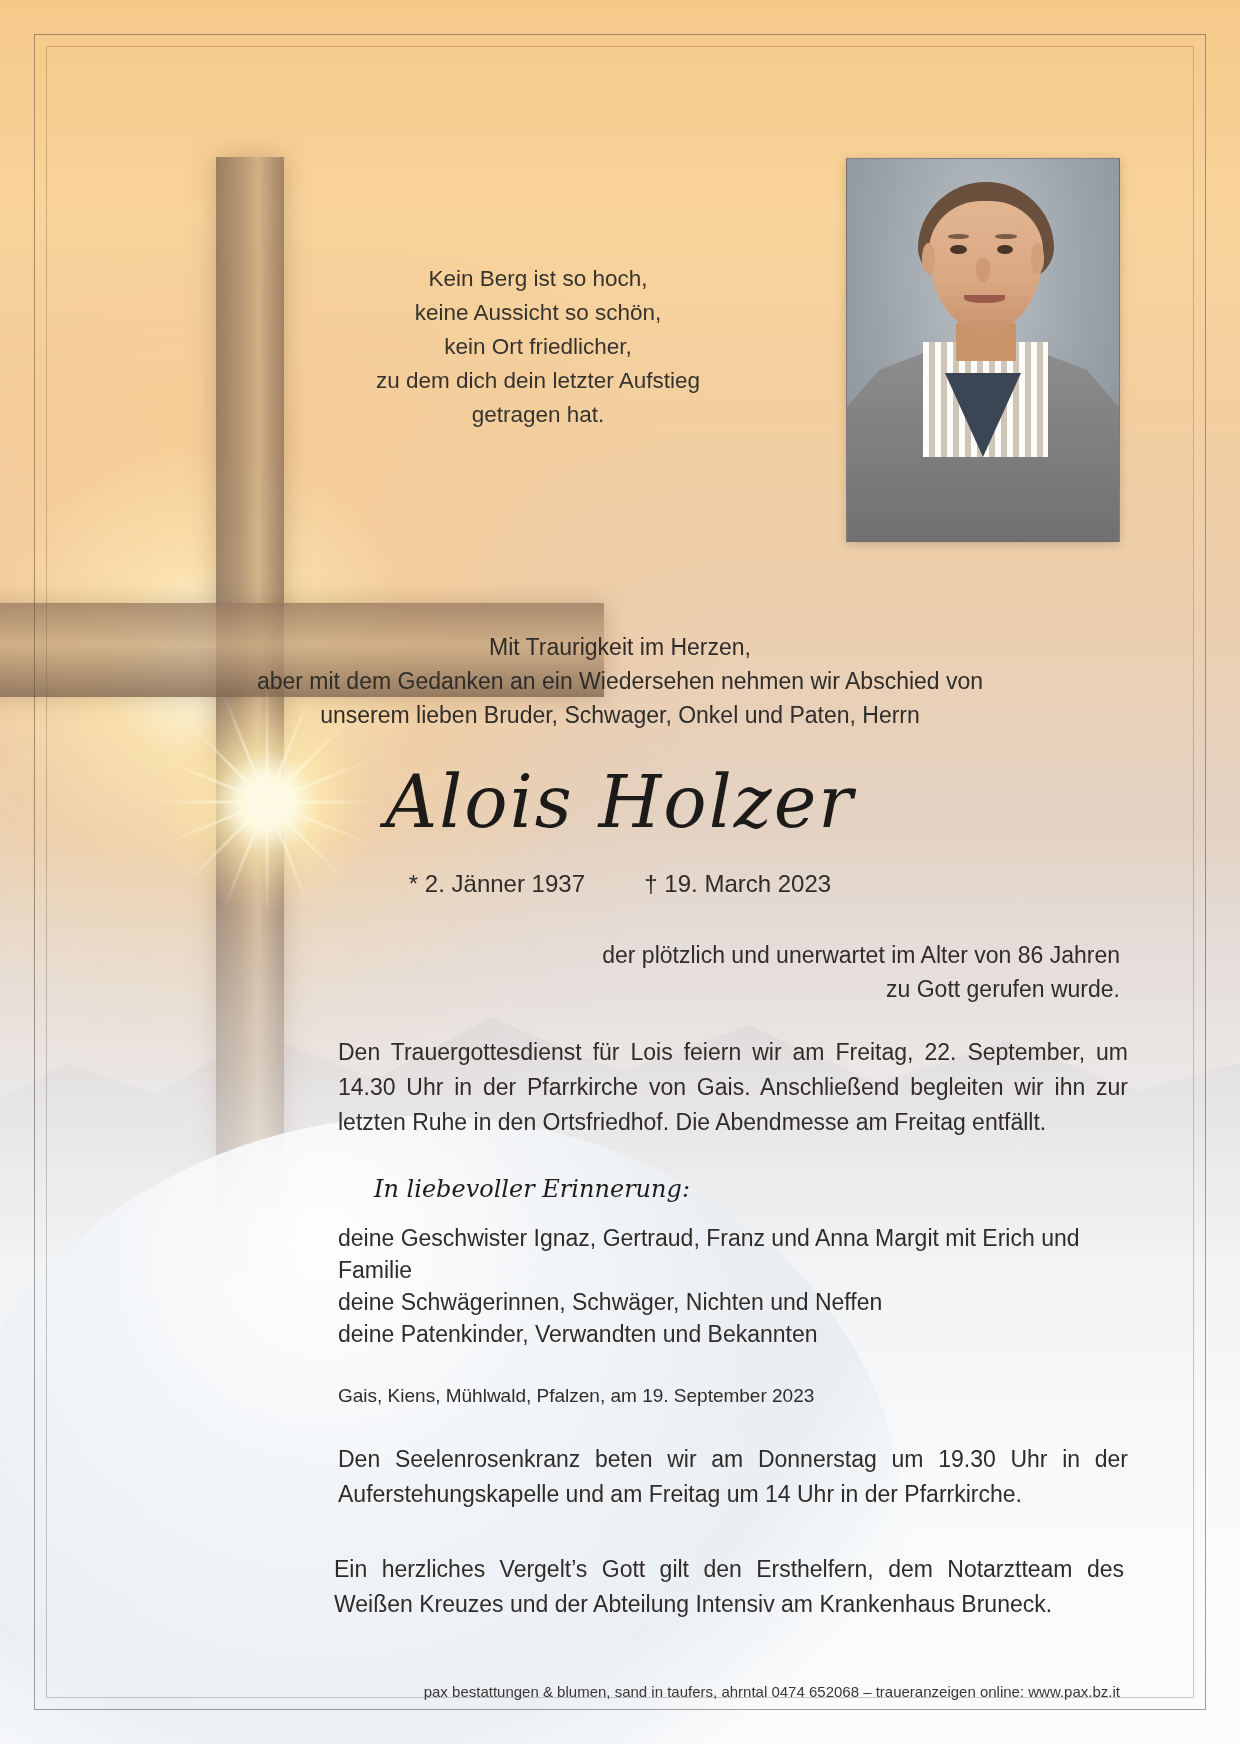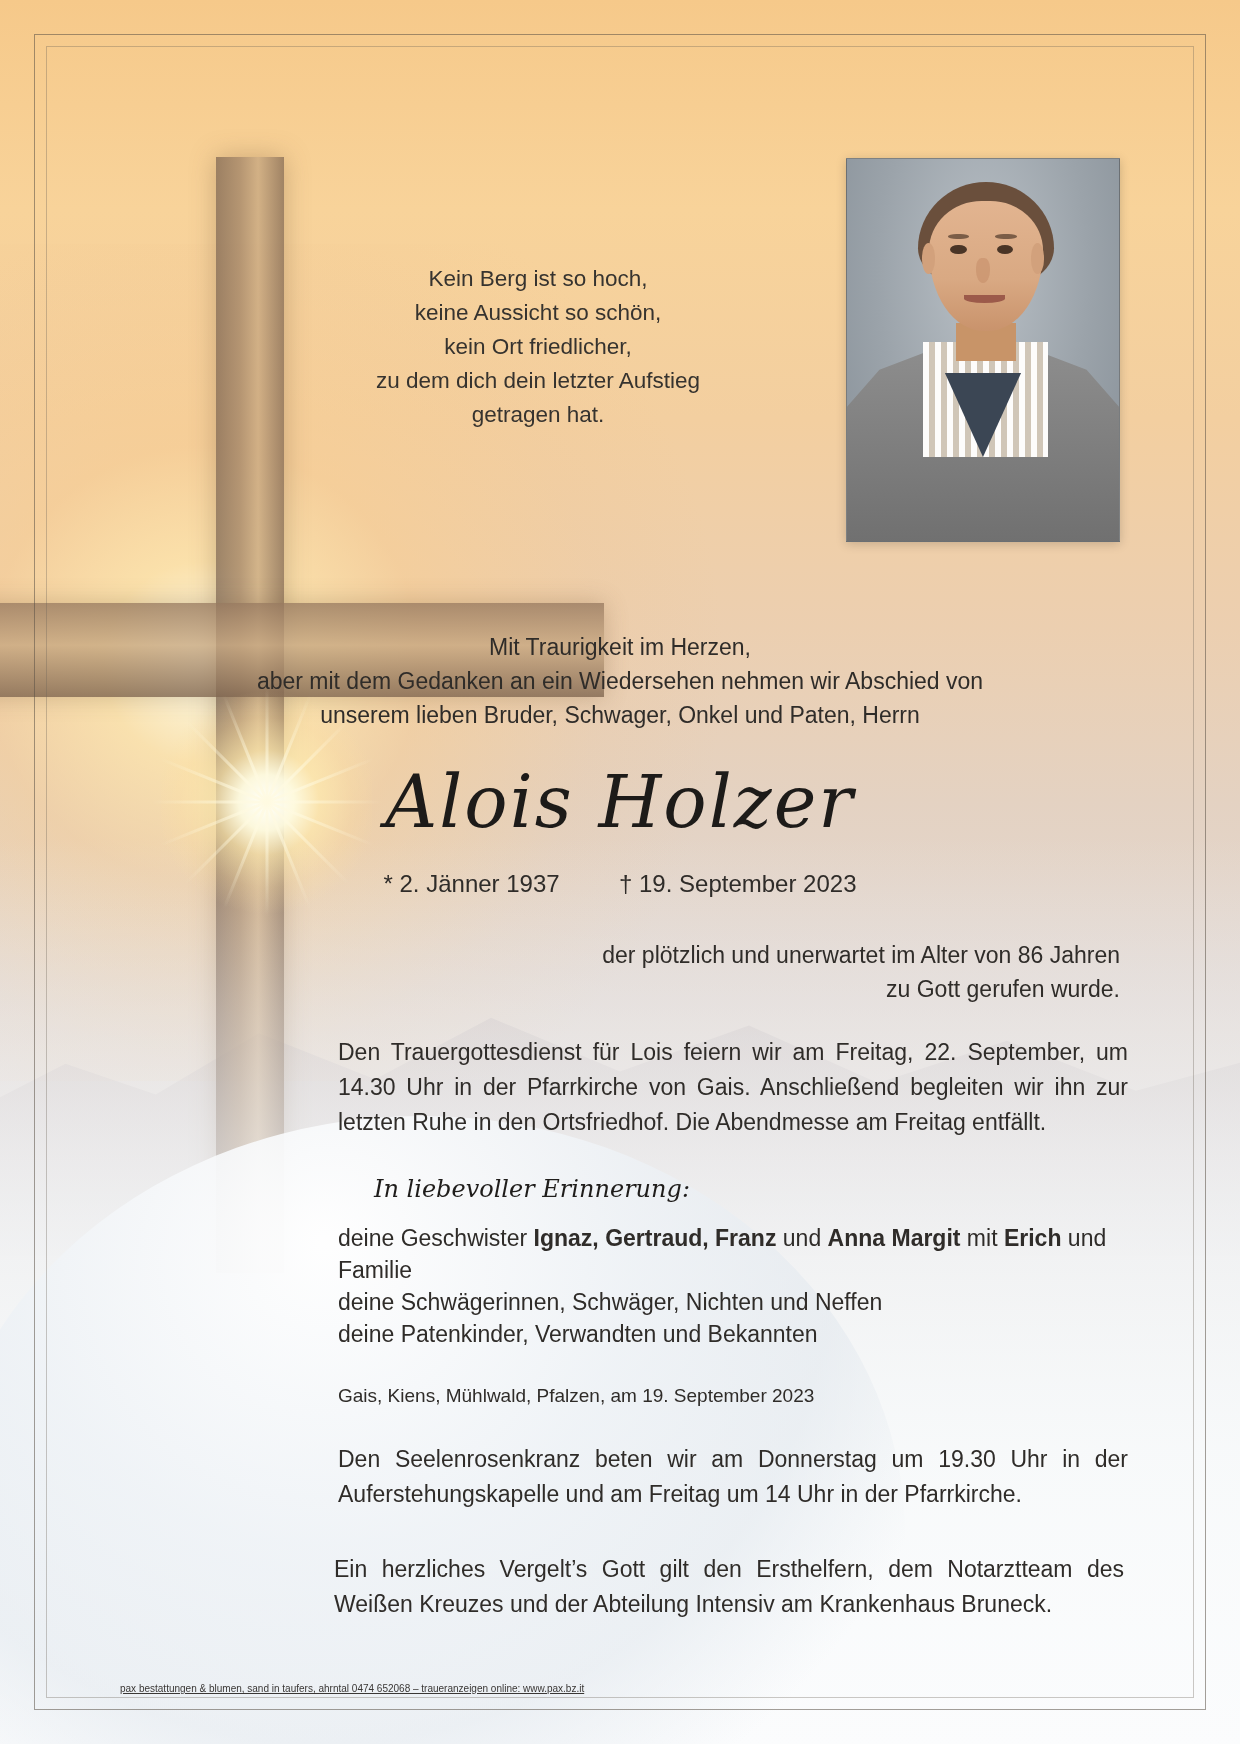--- a/index.html
+++ b/index.html
@@ -333,21 +333,21 @@
   }
   .family {
     position: absolute;
     left: 338px;
     top: 1222px;
     width: 790px;
     font-size: 23px;
     line-height: 32px;
     color: #2f2c29;
   }
-  .family b { font-weight: 700; margin-top: 19px; }
+  .family b { font-weight: 400; margin-top: 19px; }
   .places {
     position: absolute;
     left: 338px;
     top: 1380px;
     width: 790px;
     font-size: 19px;
     line-height: 32px;
     color: #2f2c29;
   }
   .rosary {
@@ -369,24 +369,23 @@
     font-size: 23px;
     line-height: 35px;
     color: #2f2c29;
     margin-top: 12px;
   }
   .footer {
     position: absolute;
     left: 120px;
     top: 1683px;
     width: 1000px;
-    text-align: left;
-    font-size: 10px;
+    text-align: right;
+    font-size: 15px;
     color: #3a3735;
-    text-decoration: underline;
   }
 </style>
 </head>
 <body>
 
 <div class="card">
 
   <div class="sky-glow"></div>
   <div class="mountain-far"></div>
 
@@ -442,21 +441,21 @@
       <div>Mit Traurigkeit im Herzen,</div>
       <div>aber mit dem Gedanken an ein Wiedersehen nehmen wir Abschied von</div>
       <div>unserem lieben Bruder, Schwager, Onkel und Paten, Herrn</div>
     </div>
 
   <div class="name">Alois Holzer</div>
 
   <div class="dates">
     <span>* 2. Jänner 1937</span>
     <span class="sep"></span>
-    <span>† 19. September 2023</span>
+    <span>† 19. March 2023</span>
   </div>
 
   <div class="age" id="age">
       <div>der plötzlich und unerwartet im Alter von 86 Jahren</div>
       <div>zu Gott gerufen wurde.</div>
     </div>
 
   <div class="service">Den Trauergottesdienst für Lois feiern wir am Freitag, 22. September, um 14.30 Uhr in der Pfarrkirche von Gais. Anschließend begleiten wir ihn zur letzten Ruhe in den Ortsfriedhof. Die Abendmesse am Freitag entfällt.</div>
 
   <div class="memory-head">In liebevoller Erinnerung:</div>

